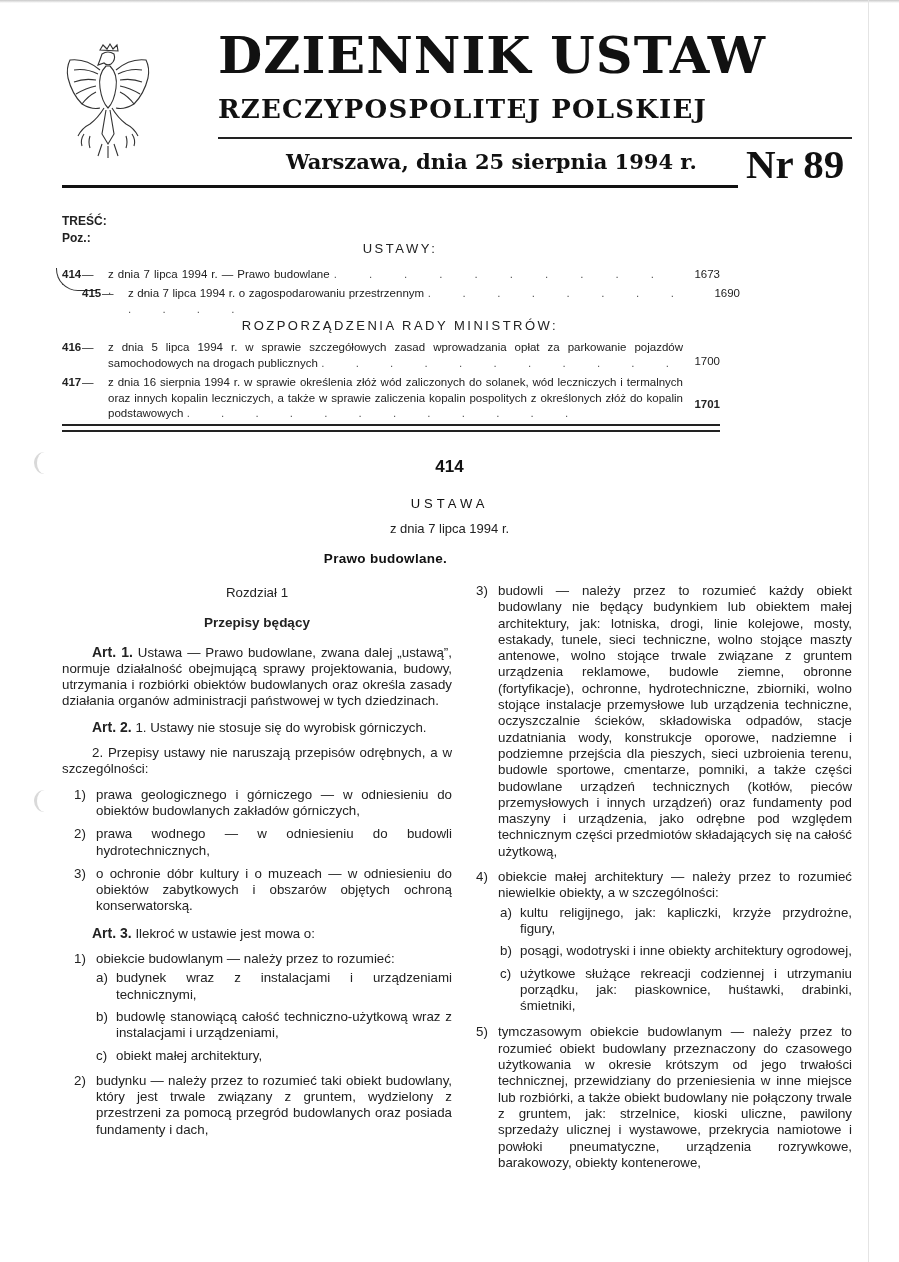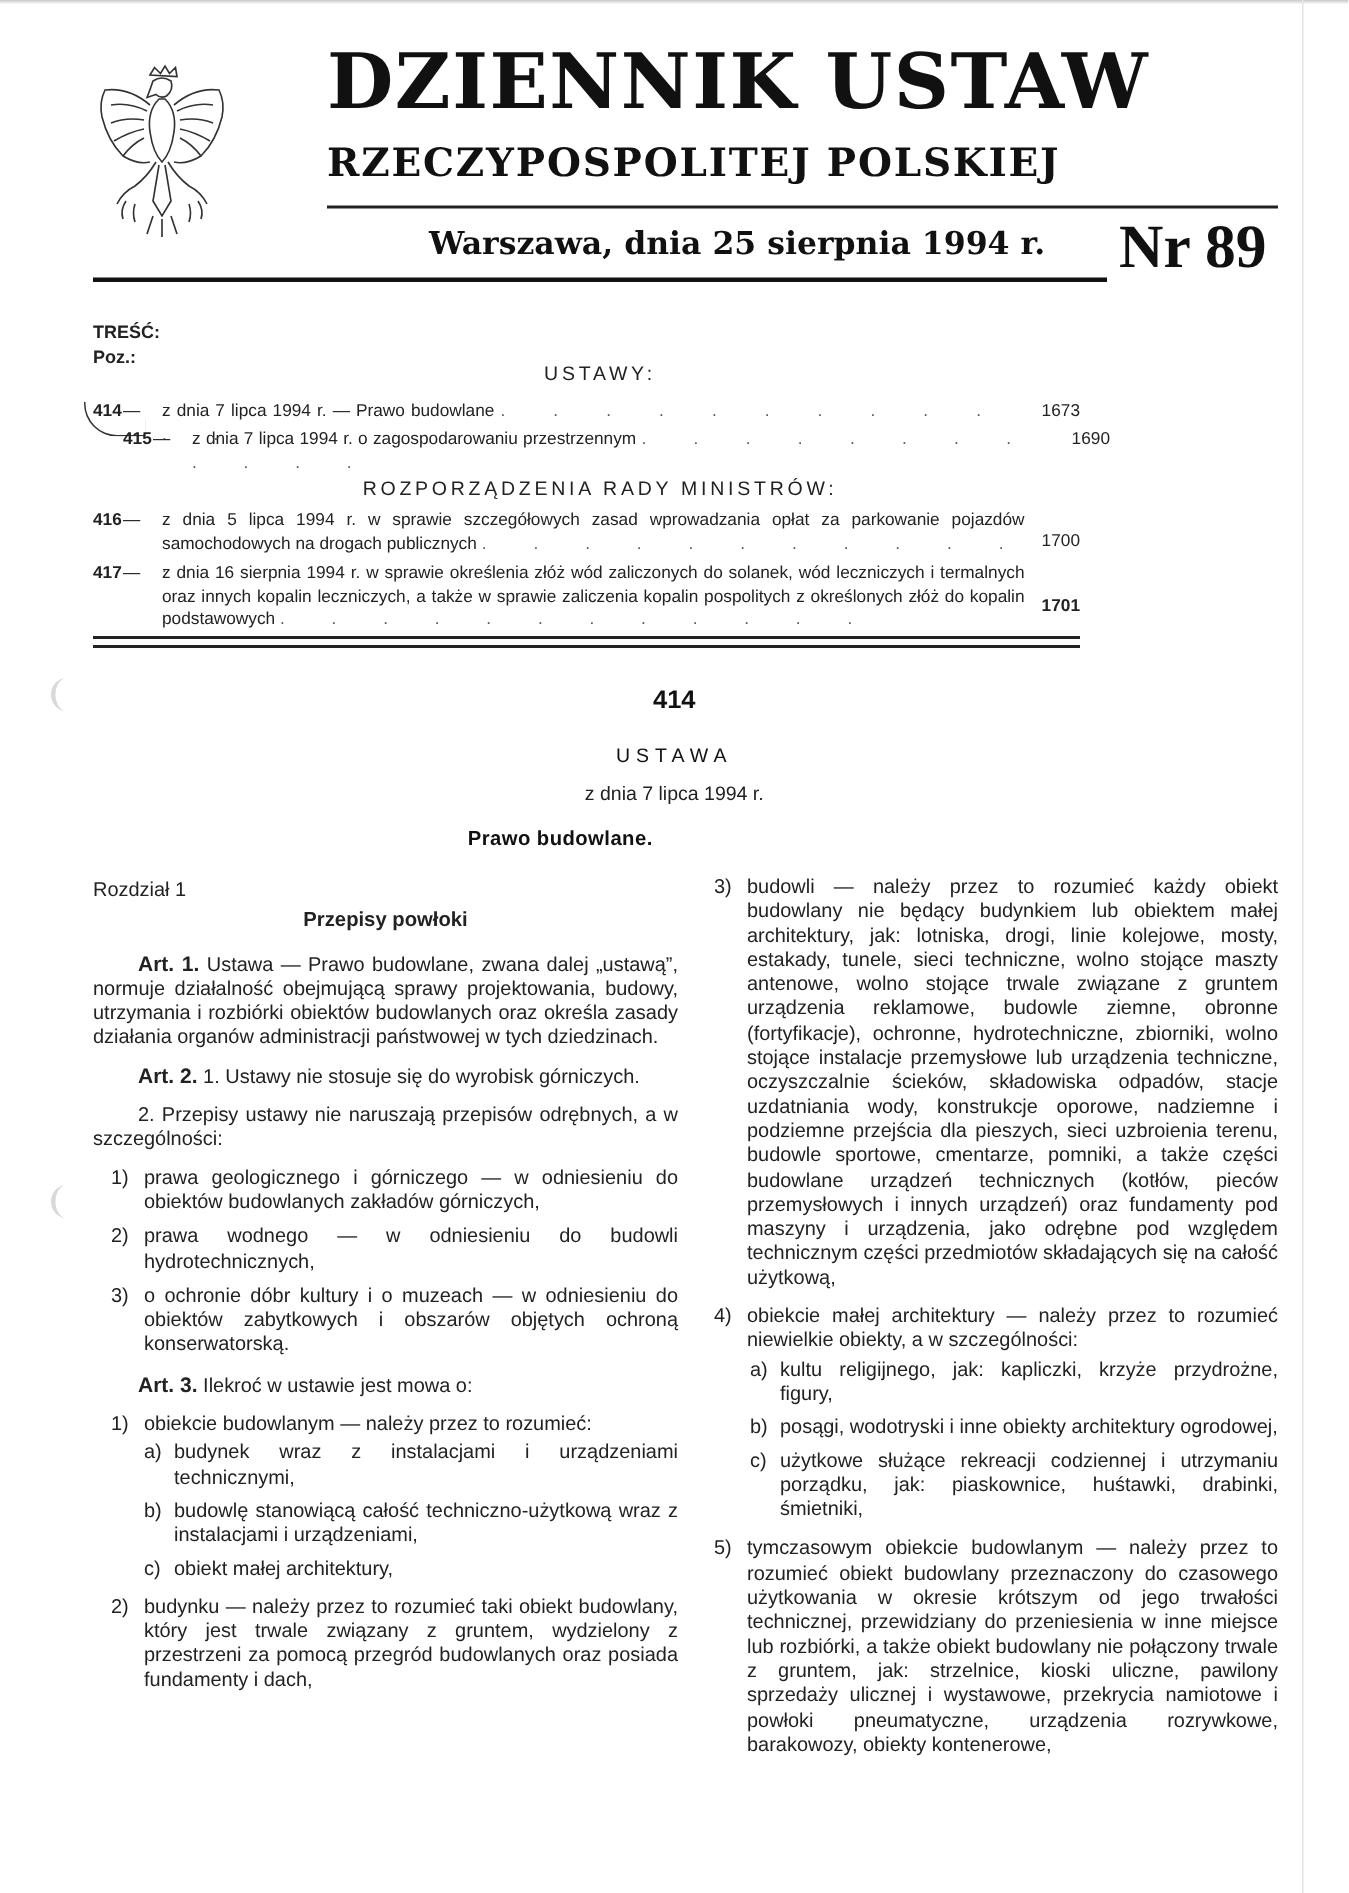--- a/index.html
+++ b/index.html
@@ -39,28 +39,28 @@
   .rule-double1 { position: absolute; left: 62px; top: 424px; width: 658px; height: 2px; background: #222; }
   .rule-double2 { position: absolute; left: 62px; top: 430px; width: 658px; height: 2px; background: #222; }
 
   
   .act-number { position: absolute; left: 0; width: 899px; text-align: center; top: 457px;
          font-size: 17px; font-weight: bold; color: #111; }
   .act-type { position: absolute; left: 0; width: 899px; text-align: center; top: 496px;
          font-size: 13px; letter-spacing: 4px; color: #111; }
   .act-date { position: absolute; left: 0; width: 899px; text-align: center; top: 521px;
          font-size: 13px; color: #222; }
-  .act-title { position: absolute; left: 0; width: 747px; text-align: center; top: 551px;
+  .act-title { position: absolute; left: 12px; width: 747px; text-align: center; top: 551px;
          font-size: 13.5px; font-weight: bold; color: #111; letter-spacing: .3px; }
 
   
   .col { position: absolute; top: 583px; font-size: 13.3px; line-height: 16.3px; color: #222; }
   .col-left { left: 62px; width: 390px; }
   .col-right { left: 476px; width: 376px; }
-  .chapter { text-align: left; margin: 2px 0 4px 0; }
+  .chapter { text-align: center; margin: 2px 0 14px 0; }
   .chapter-title { text-align: center; font-weight: bold; margin: 0 0 12px 0; font-size: 13.5px; }
   .para { text-align: justify; margin: 0 0 9px 0; text-indent: 30px; }
   .art-label { font-weight: bold; font-size: 14px; }
   .item { position: relative; padding-left: 34px; text-align: justify; margin: 0 0 7px 0; }
   .item .marker { position: absolute; left: 12px; top: 0; }
   .subitem { position: relative; padding-left: 54px; text-align: justify; margin: 0 0 6px 0; }
   .subitem .marker { position: absolute; left: 34px; top: 0; }
   .col-right .item { padding-left: 22px; }
   .col-right .item .marker { left: 0; }
   .col-right .subitem { padding-left: 44px; }
@@ -140,21 +140,21 @@
 
 <div>
   <div class="act-number">414</div>
   <div class="act-type">USTAWA</div>
   <div class="act-date">z dnia 7 lipca 1994 r.</div>
   <div class="act-title">Prawo budowlane.</div>
 </div>
 
 <div class="col col-left">
   <div class="chapter">Rozdział 1</div>
-  <div class="chapter-title">Przepisy powłoki</div>
+  <div class="chapter-title">Przepisy będący</div>
 
   <p class="para"><span class="art-label">Art. 1.</span> <span>Ustawa — Prawo budowlane, zwana dalej „ustawą”, normuje działalność obejmującą sprawy projektowania, budowy, utrzymania i rozbiórki obiektów budowlanych oraz określa zasady działania organów administracji państwowej w tych dziedzinach.</span></p>
 
   <p class="para"><span class="art-label">Art. 2.</span> <span>1. Ustawy nie stosuje się do wyrobisk górniczych.</span></p>
   <p class="para">2. Przepisy ustawy nie naruszają przepisów odrębnych, a w szczególności:</p>
   <div class="item"><span class="marker">1)</span><span>prawa geologicznego i górniczego — w odniesieniu do obiektów budowlanych zakładów górniczych,</span></div>
   <div class="item"><span class="marker">2)</span><span>prawa wodnego — w odniesieniu do budowli hydrotechnicznych,</span></div>
   <div class="item" style="margin-bottom:10px;"><span class="marker">3)</span><span>o ochronie dóbr kultury i o muzeach — w odniesieniu do obiektów zabytkowych i obszarów objętych ochroną konserwatorską.</span></div>
 
   <p class="para"><span class="art-label">Art. 3.</span> <span>Ilekroć w ustawie jest mowa o:</span></p>

